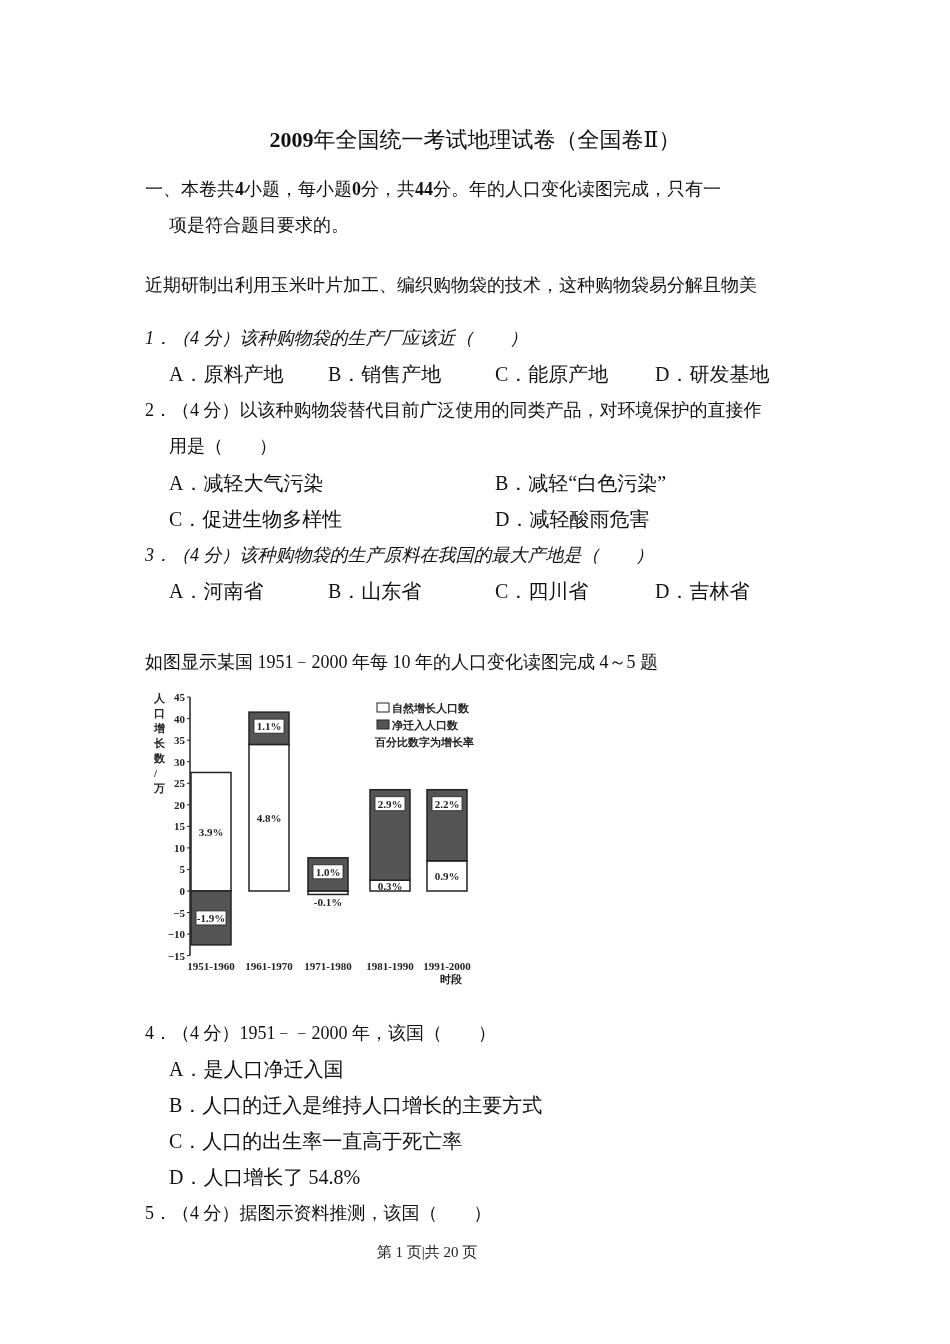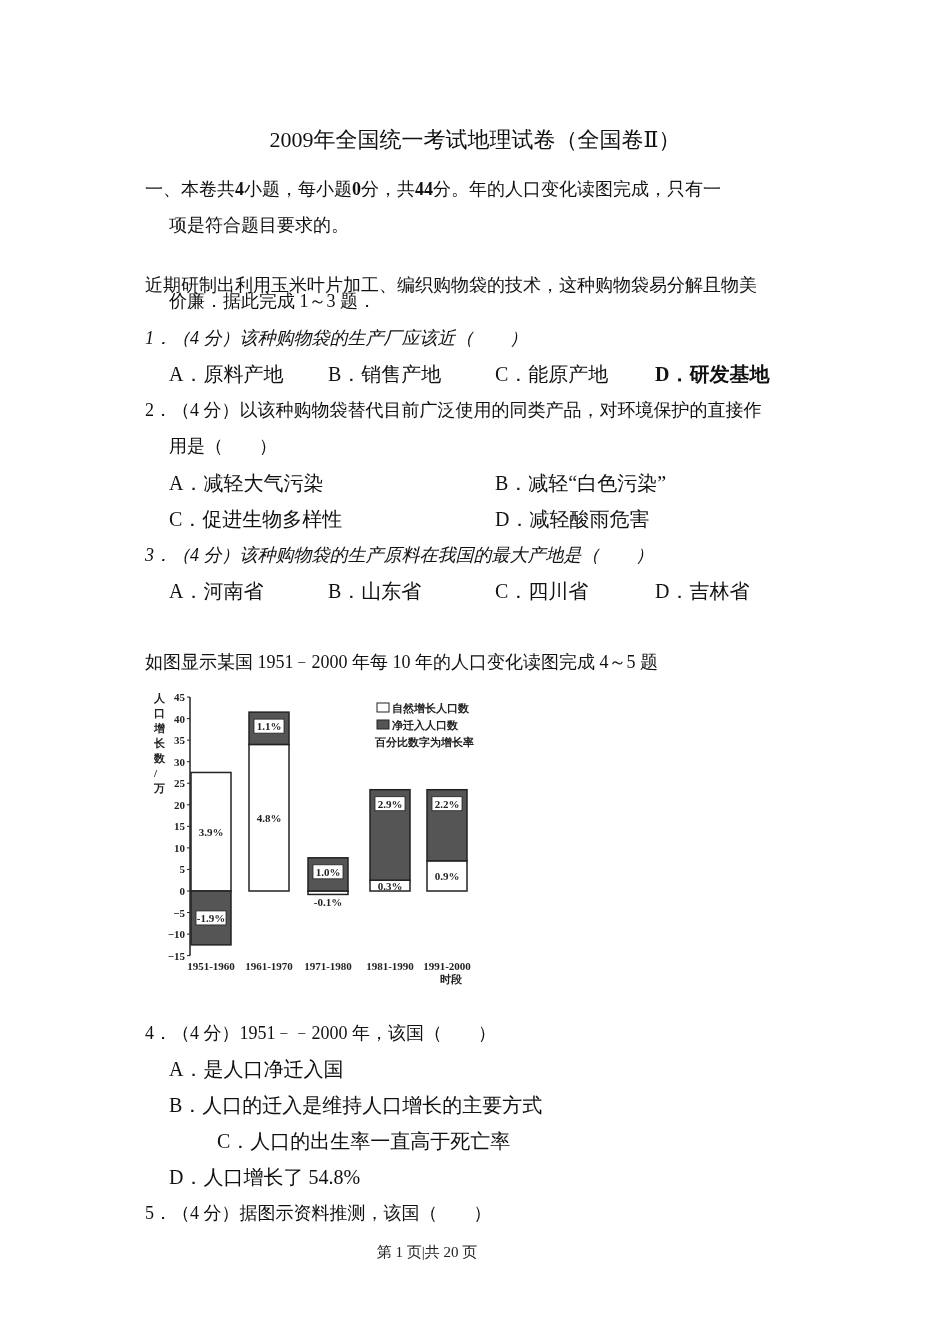--- a/index.html
+++ b/index.html
@@ -1,46 +1,45 @@
 <!DOCTYPE html>
 <html><head>
 <meta charset="utf-8">
 <style>
   html, body { margin:0; padding:0; background:#fff; }
   body { width:950px; height:1344px; position:relative; font-family:"Liberation Serif","DejaVu Serif",serif; color:#111; }
   .page { position:absolute; left:0; top:0; width:950px; height:1344px; }
   .title { position:absolute; left:0; width:950px; top:124px; text-align:center; font-size:22px; line-height:32px; }
-  .title b { font-weight:normal; }
+  .title b { font-weight:bold; }
   .line { position:absolute; font-size:18px; line-height:26px; white-space:nowrap; }
   .b { font-weight:bold; }
   .opt { position:absolute; font-size:20px; line-height:26px; white-space:nowrap; }
   .chart { position:absolute; left:145px; top:688px; width:354px; height:302px; background:#fff; }
   .footer { position:absolute; left:0; width:854px; top:1242px; text-align:center; font-size:15px; line-height:20px; color:#222; }
   svg text { font-family:"Liberation Serif","DejaVu Serif",serif; }
 </style>
 </head>
 <body>
 
 <div class="page">
 
   <div class="title"><b>2009</b><span>年全国统一考试地理试卷（全国卷Ⅱ）</span></div>
 
   <div class="line" style="left:145px;top:176px;">
     <span>一、本卷共</span><span class="b">4</span><span>小题，每小题</span><span class="b">0</span><span>分，共</span><span class="b">44</span><span>分。年的人口变化读图完成，只有一</span>
   </div>
   <div class="line" style="left:169px;top:212px;">项是符合题目要求的。</div>
 
   <div class="line" style="left:145px;top:252px;margin-top:20px;">近期研制出利用玉米叶片加工、编织购物袋的技术，这种购物袋易分解且物美</div>
-  <div class="line" style="left:169px;top:288px;">价廉．据此完成 1～3 题．</div>
 
   <div class="line" style="left:145px;top:325px;font-style:italic;"><span>1．</span><span>（4 分）该种购物袋的生产厂应该近（　　）</span></div>
   <div class="opt" style="left:169px;top:361px;">A．原料产地</div>
   <div class="opt" style="left:328px;top:361px;">B．销售产地</div>
   <div class="opt" style="left:495px;top:361px;">C．能原产地</div>
-  <div class="opt" style="left:655px;top:361px;font-weight:bold;">D．研发基地</div>
+  <div class="opt" style="left:655px;top:361px;">D．研发基地</div>
 
   <div class="line" style="left:145px;top:397px;"><span>2．</span><span>（4 分）以该种购物袋替代目前广泛使用的同类产品，对环境保护的直接作</span></div>
   <div class="line" style="left:169px;top:433px;">用是（　　）</div>
   <div class="opt" style="left:169px;top:470px;">A．减轻大气污染</div>
   <div class="opt" style="left:495px;top:470px;">B．减轻“白色污染”</div>
   <div class="opt" style="left:169px;top:506px;">C．促进生物多样性</div>
   <div class="opt" style="left:495px;top:506px;">D．减轻酸雨危害</div>
 
   <div class="line" style="left:145px;top:542px;font-style:italic;"><span>3．</span><span>（4 分）该种购物袋的生产原料在我国的最大产地是（　　）</span></div>
   <div class="opt" style="left:169px;top:578px;">A．河南省</div>
@@ -141,19 +140,19 @@
           <rect x="232" y="32" width="12" height="9" fill="#555555" stroke="#222"></rect>
           <text x="247" y="41">净迁入人口数</text>
           <text x="230" y="58">百分比数字为增长率</text>
         </g>
     </svg>
   </div>
 
   <div class="line" style="left:145px;top:1020px;"><span>4．</span><span>（4 分）1951﹣﹣2000 年，该国（　　）</span></div>
   <div class="opt" style="left:169px;top:1056px;">A．是人口净迁入国</div>
   <div class="opt" style="left:169px;top:1092px;">B．人口的迁入是维持人口增长的主要方式</div>
-  <div class="opt" style="left:169px;top:1128px;margin-left:48px;">C．人口的出生率一直高于死亡率</div>
+  <div class="opt" style="left:169px;top:1128px;">C．人口的出生率一直高于死亡率</div>
   <div class="opt" style="left:169px;top:1164px;">D．人口增长了 54.8%</div>
 
   <div class="line" style="left:145px;top:1200px;"><span>5．</span><span>（4 分）据图示资料推测，该国（　　）</span></div>
 
   <div class="footer">第 1 页|共 20 页</div>
 </div>
 
 </body></html>

